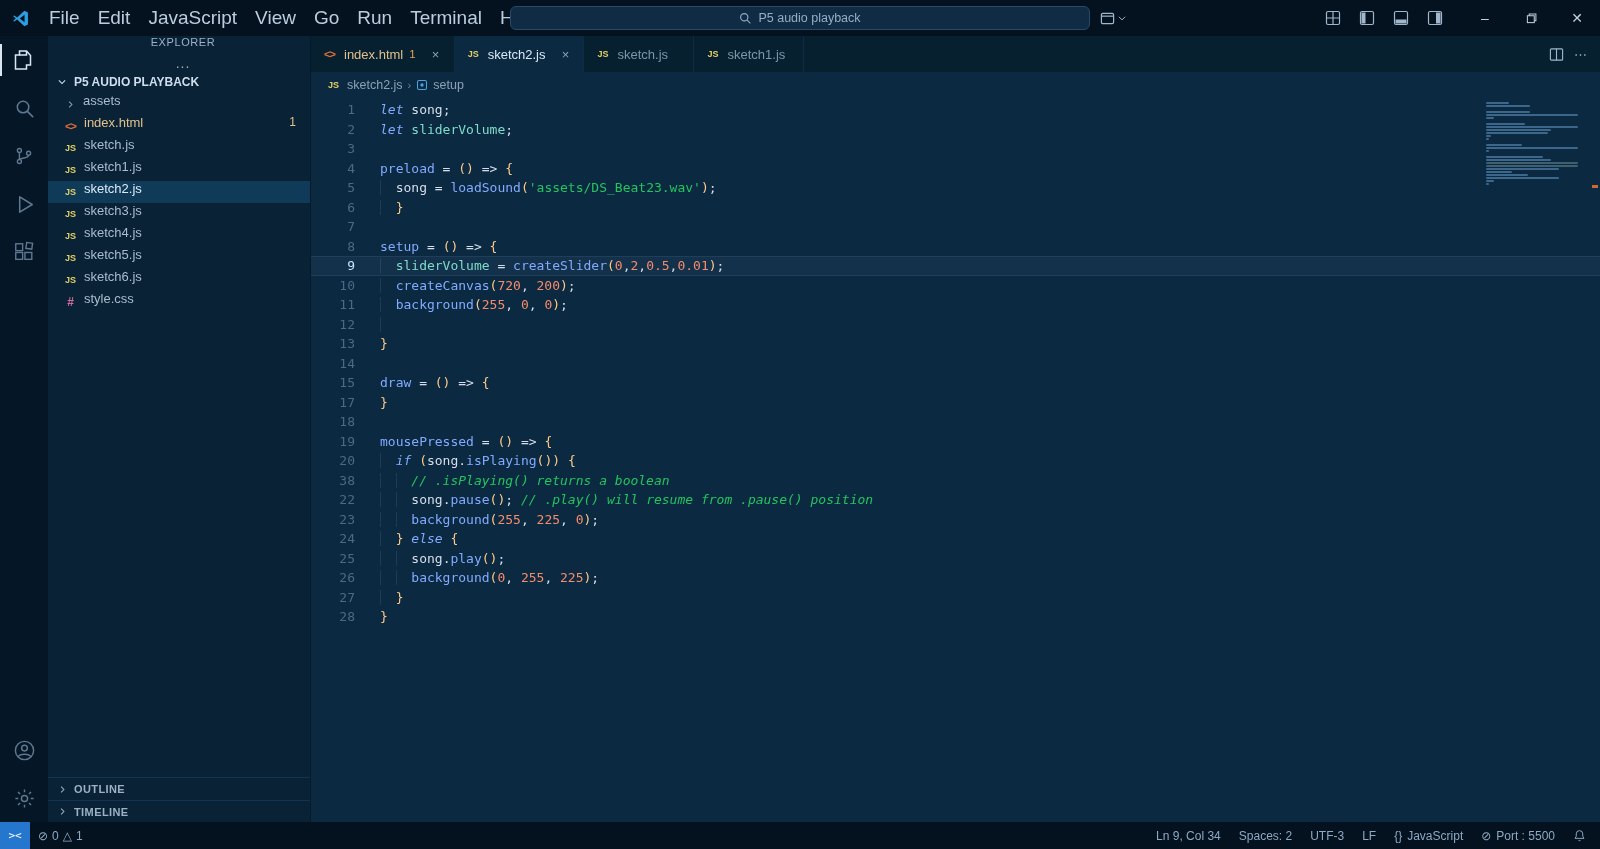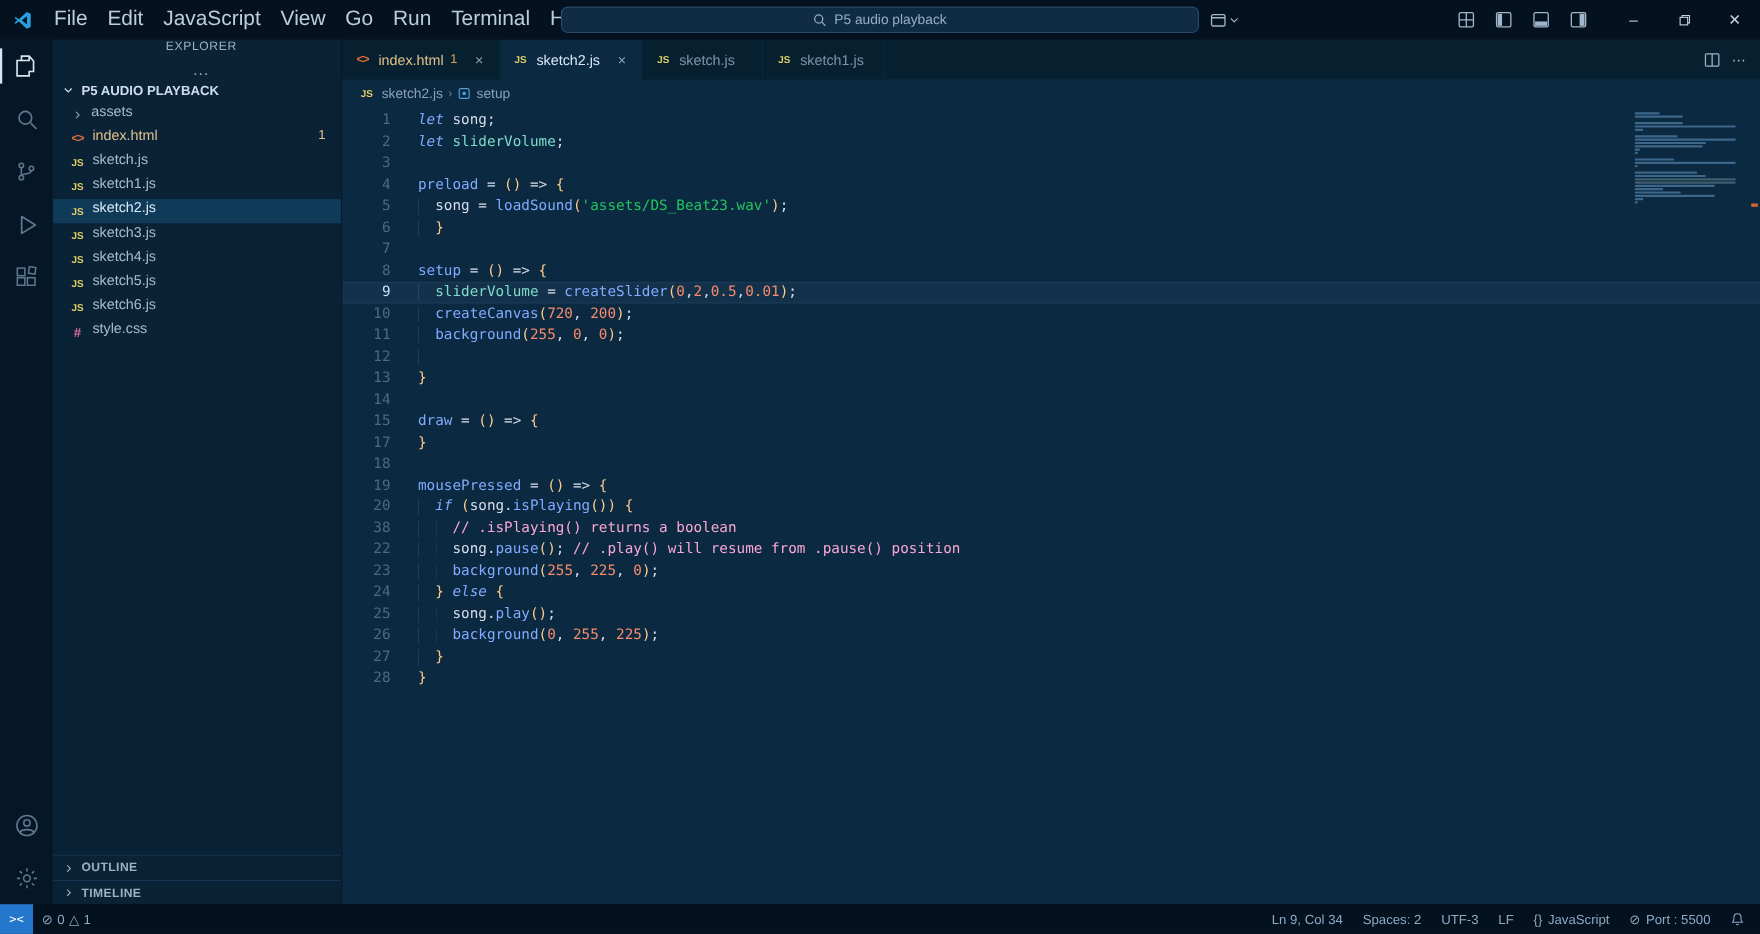--- a/index.html
+++ b/index.html
@@ -77,21 +77,21 @@
   .ln { width:44px; flex:0 0 44px; text-align:right; color:#4a6b85; user-select:none; }
   .code-line.active .ln { color:#c5e4fd; }
   .lt { white-space:pre; padding-left:25px; }
   .ig { box-shadow:inset 1px 0 0 rgba(140,175,205,.15); }
   .tok-kw { color:#82aaff; font-style:italic; }
   .tok-fn { color:#82aaff; }
   .tok-df { color:#d6deeb; }
   .tok-cy { color:#7fdbca; }
   .tok-num { color:#f78c6c; }
   .tok-str { color:#22c55e; }
-  .tok-cm { color:#f9a8d4; }
+  .tok-cm { color:#22c55e; font-style:italic; }
   .tok-br { color:#ffcb8b; }
   .tok-pn { color:#d6deeb; }
 
   
   .minimap { position:absolute; top:5px; right:14px; width:100px; }
   .mm-line { height:2px; margin-bottom:1px; background:#4d7ba3; opacity:.75; border-radius:1px; }
   .overview-mark { position:absolute; right:2px; top:88px; width:6px; height:3px; background:#d0682f; }
 
   
   .statusbar { height:27px; background:#04111e; display:flex; align-items:center; font-size:12px; color:#8da9c4; flex:0 0 27px; }

